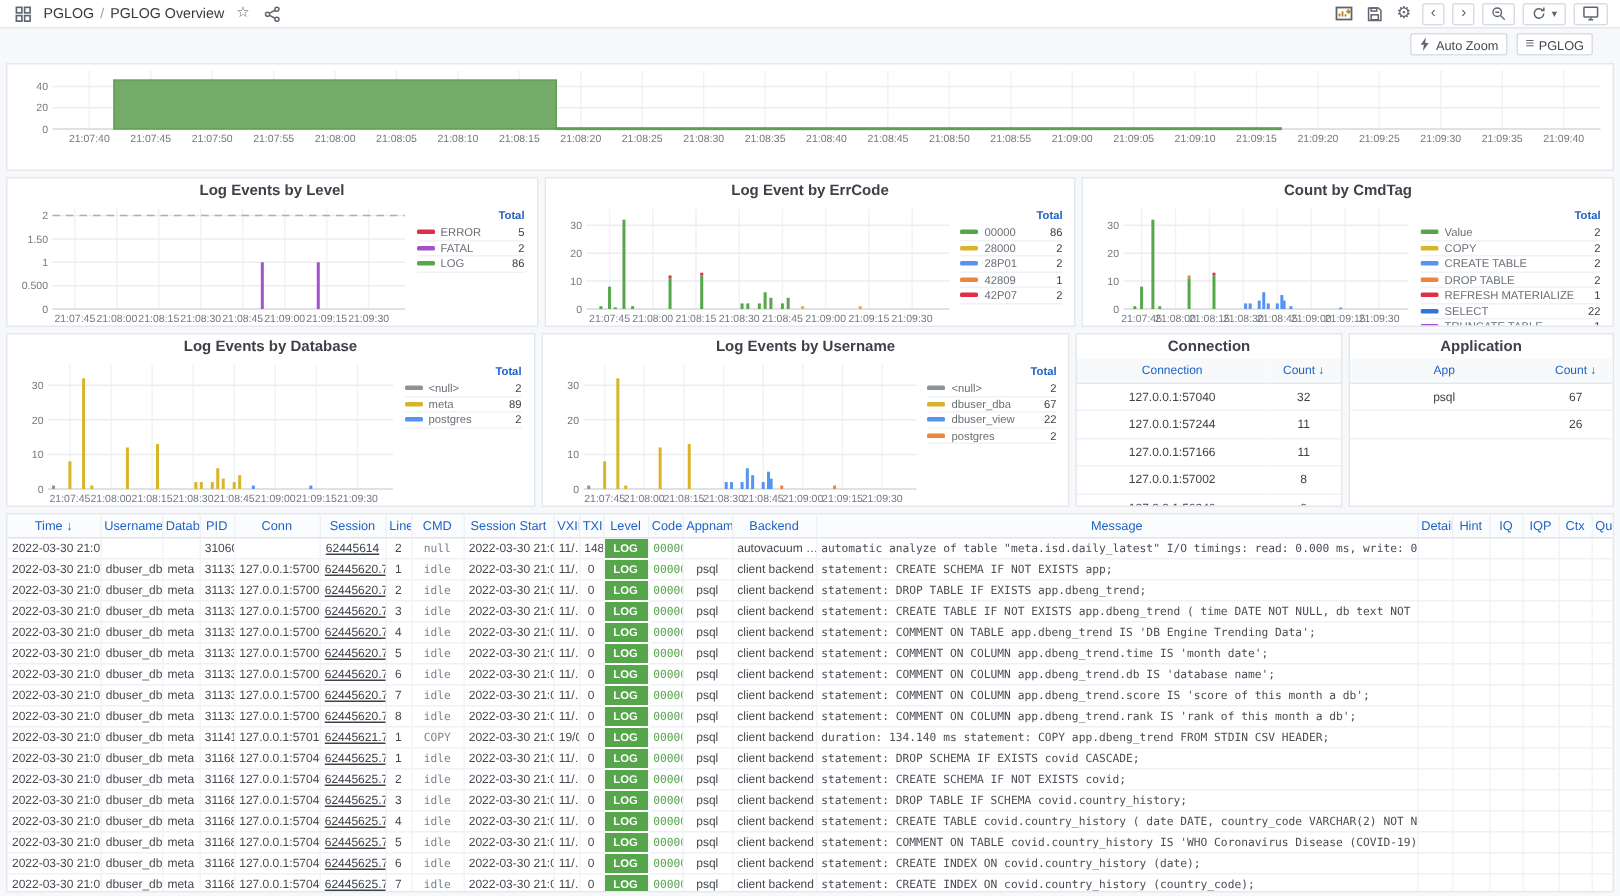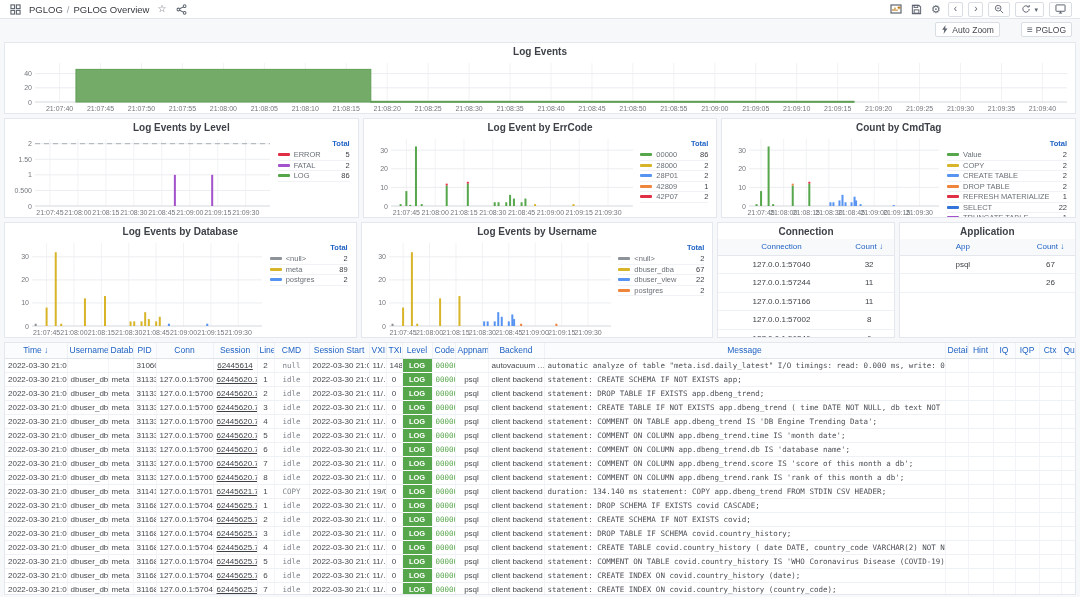--- a/index.html
+++ b/index.html
@@ -10,21 +10,21 @@
   
   .navbar{height:19px;display:flex;align-items:center;background:#fff;border-bottom:1px solid #e3e7ec;padding:0 8px}
   .nb-left{display:flex;align-items:center;gap:6px}
   .crumb{font-size:9.5px;color:#35393f;display:flex;gap:4px;align-items:center}
   .crumb .sep{color:#9aa0a6}
   .nb-right{margin-left:auto;display:flex;align-items:center;gap:5px}
   .ibtn{background:none;border:none;padding:0 2px;height:15px;display:flex;align-items:center;cursor:pointer}
   .btn{display:flex;align-items:center;border:1px solid #d9dee4;background:#fff;border-radius:2px;height:15px;padding:0 5px;font-size:8.5px;color:#43474e;gap:3px;cursor:pointer;white-space:nowrap}
   .glyph{font-size:10px;line-height:1;color:#5f6570}
   
-  .subbar{height:21px;display:flex;justify-content:flex-end;align-items:center;gap:21px;padding:0 8px}
+  .subbar{height:21px;display:flex;justify-content:flex-end;align-items:center;gap:6px;padding:0 18px}
   
   .grid{padding:0 2px}
   .row{display:flex}
   .row1{height:76px}.row2{height:104px}.row3{height:120px}.rowT{height:257px}
   .panel{background:#fff;border:1px solid #e4e8ee;margin:2px;flex:2;display:flex;flex-direction:column;min-width:0;overflow:hidden}
   .panel.narrow{flex:1}
   .panel-title{height:16px;flex:0 0 16px;text-align:center;font-size:10px;font-weight:600;color:#3e4248;padding-top:3px;cursor:pointer}
   .chart-wrap{flex:1;display:flex;min-height:0}
   .chart{flex:1;min-width:0;min-height:0}
   
@@ -139,21 +139,20 @@
   <button class="btn">
     <span class="glyph">≡</span>
     <span>PGLOG</span>
   </button>
 </div>
 
 <div class="grid">
 
   <div class="row row1">
     <div class="panel">
-      <div class="panel-title">Log Events</div>
       <div class="chart">
           <svg width="1070" height="54">
             <line x1="54.57142857142857" x2="54.57142857142857" y1="4" y2="43" stroke="#f1f2f4"></line>
             <text x="54.57142857142857" y="51.5" text-anchor="middle" font-size="7" fill="#73777d">21:07:40</text>
             <line x1="95.52380952380952" x2="95.52380952380952" y1="4" y2="43" stroke="#f1f2f4"></line>
             <text x="95.52380952380952" y="51.5" text-anchor="middle" font-size="7" fill="#73777d">21:07:45</text>
             <line x1="136.47619047619048" x2="136.47619047619048" y1="4" y2="43" stroke="#f1f2f4"></line>
             <text x="136.47619047619048" y="51.5" text-anchor="middle" font-size="7" fill="#73777d">21:07:50</text>
             <line x1="177.42857142857142" x2="177.42857142857142" y1="4" y2="43" stroke="#f1f2f4"></line>
             <text x="177.42857142857142" y="51.5" text-anchor="middle" font-size="7" fill="#73777d">21:07:55</text>

